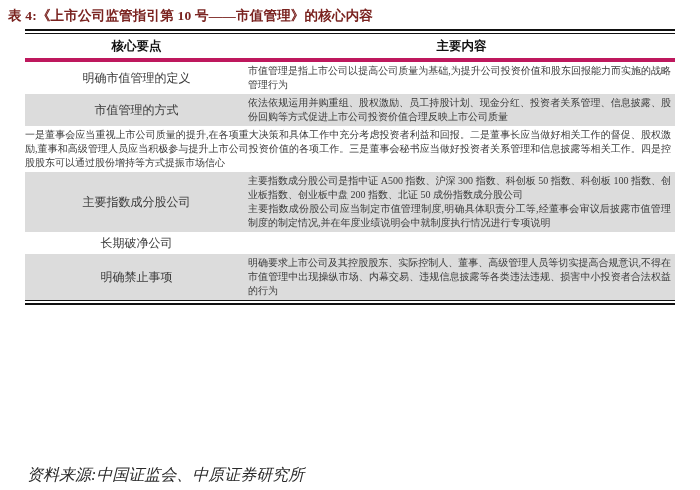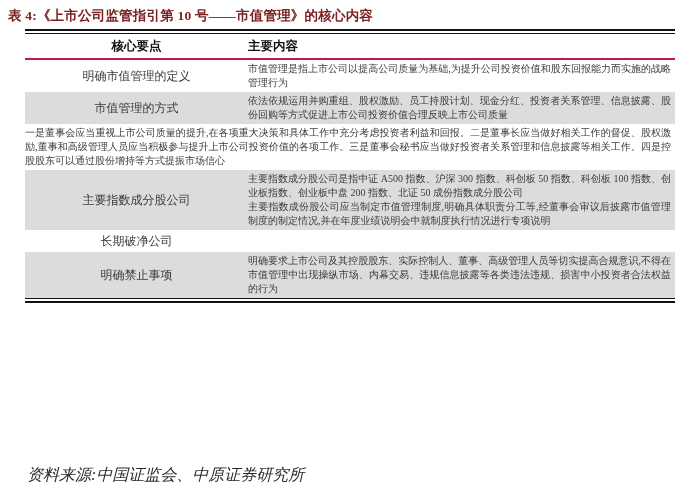--- a/index.html
+++ b/index.html
@@ -23,24 +23,24 @@
     position:absolute; left:25px; top:29px;
     width:650px;
   }
   .rule-thick { height:2px; background:var(--rule-color,#111); }
   .rule-gap { height:2px; }
   .rule-thin { height:1px; background:var(--rule-color,#111); }
   .hdr-row {
     display:flex; align-items:center;
     padding:4px 0 3px 0;
     font-weight:bold; color:#111; font-size:12.5px;
-    border-bottom:2px solid #be185d;
+    border-bottom:4px solid #be185d;
   }
   .hdr-key { width:223px; text-align:center; }
-  .hdr-content { flex:1; }
+  .hdr-content { flex:1; text-align:center; }
   .row { display:flex; padding:2px 0; }
   .row.shaded { background:var(--shade-color,#dcdcdc); }
   .cell-key {
     width:223px; display:flex; align-items:center; justify-content:center;
     text-align:left; font-size:12px; line-height:18px; color:#3b3b3b;
   }
   .cell-content {
     flex:1; padding-right:4px;
     font-size:10px; line-height:14px; color:#3b3b3b;
     text-align:justify;

